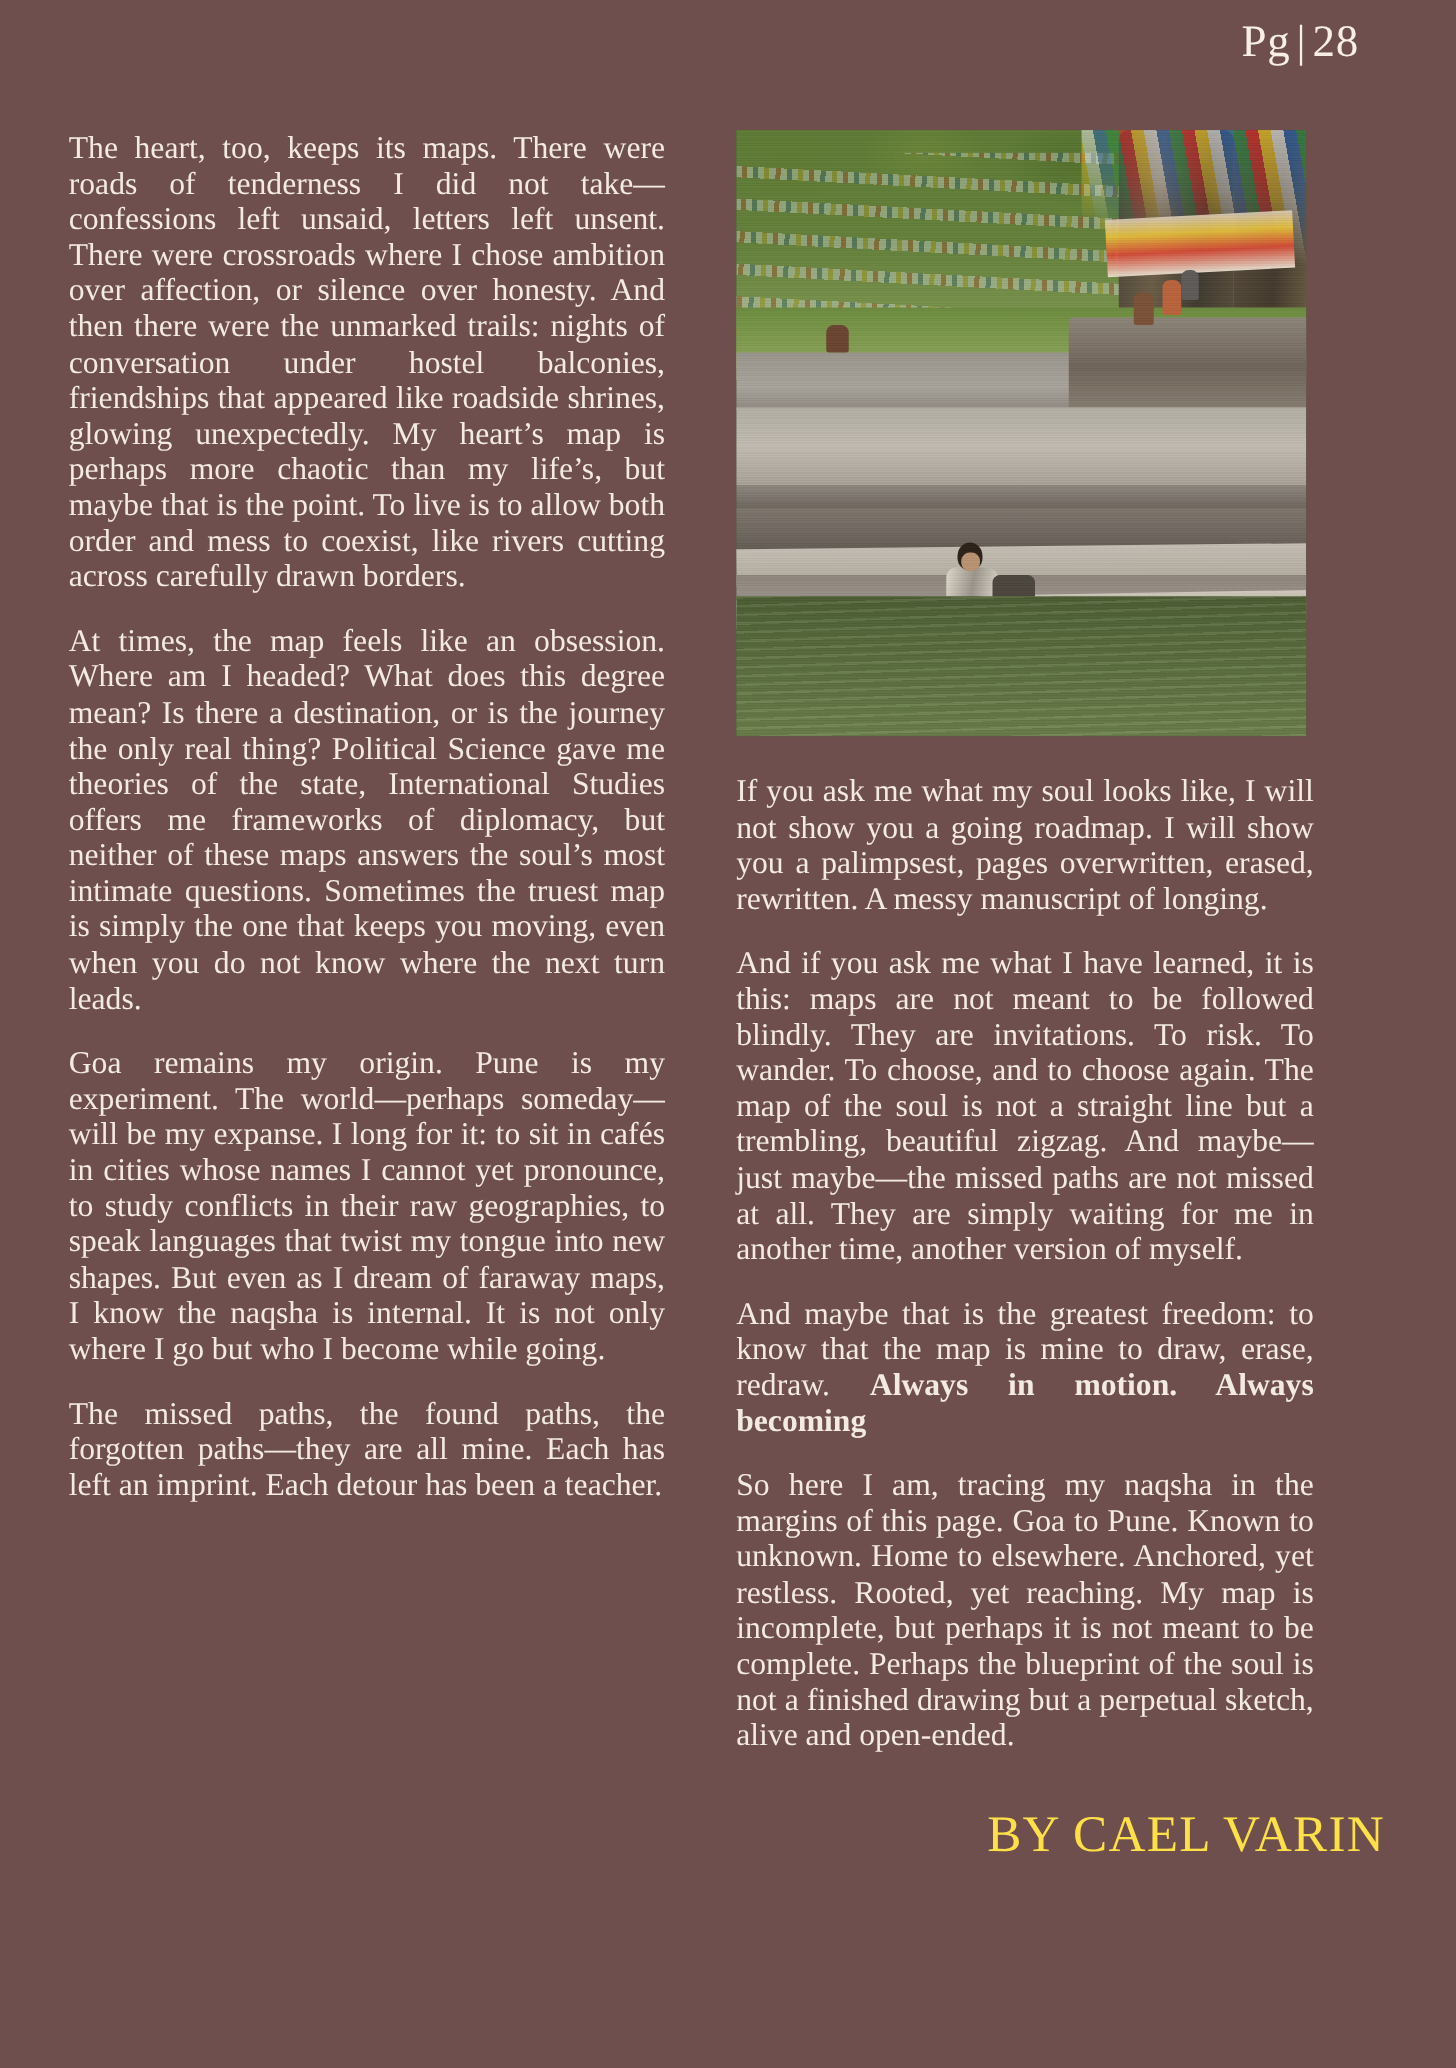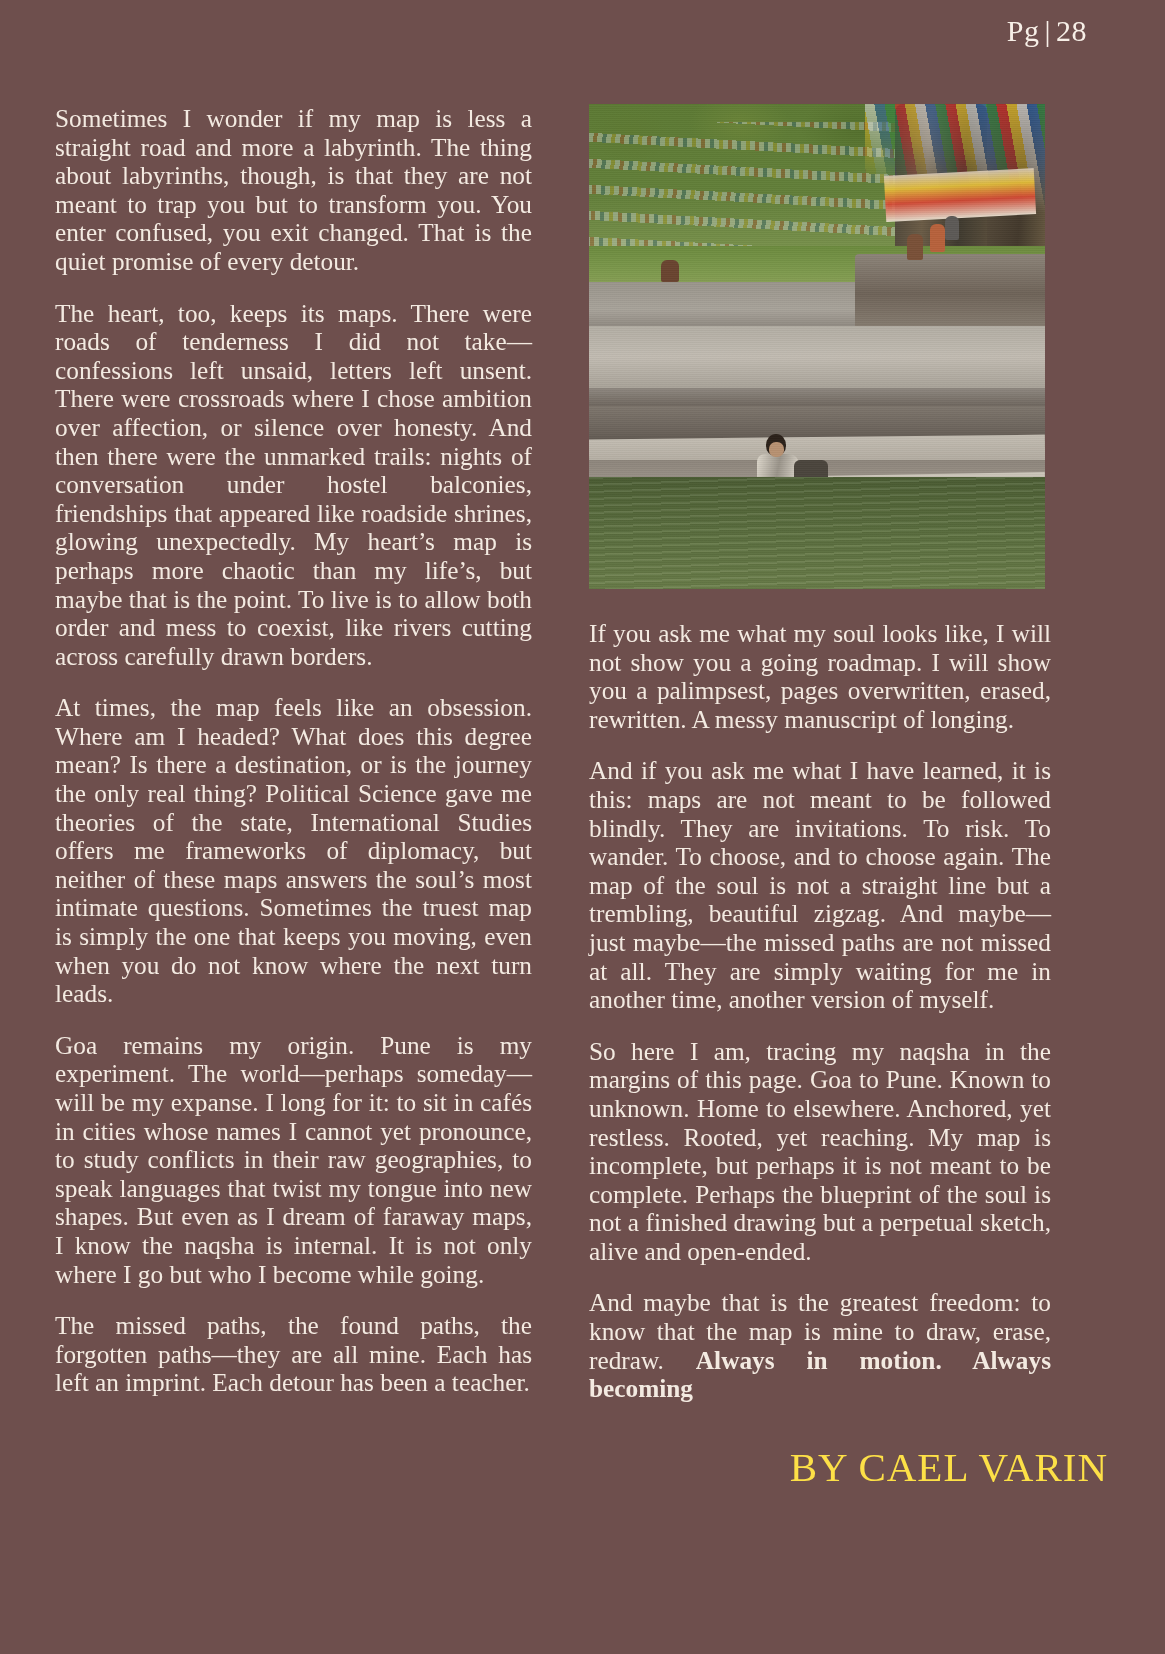--- a/index.html
+++ b/index.html
@@ -19,21 +19,21 @@
     position: relative;
     width: 1165px;
     height: 1654px;
     box-sizing: border-box;
   }
   
   .header {
     position: absolute;
     top: 14px;
     right: 78px;
-    font-size: 30px;
+    font-size: 36px;
     letter-spacing: 0.5px;
     line-height: 1.1;
     color: #f7efe7;
     white-space: nowrap;
   }
   .header .pg-sep {
     padding: 0 5px;
     font-weight: 300;
   }
   
@@ -300,21 +300,20 @@
 
 <div class="page">
 
   <div class="header">
     <span>Pg</span><span class="pg-sep">|</span><span>28</span>
   </div>
 
   <div class="columns">
 
     <div class="col">
-      <p class="body">Sometimes I wonder if my map is less a straight road and more a labyrinth. The thing about labyrinths, though, is that they are not meant to trap you but to transform you. You enter confused, you exit changed. That is the quiet promise of every detour.</p>
       <p class="body">The heart, too, keeps its maps. There were roads of tenderness I did not take—confessions left unsaid, letters left unsent. There were crossroads where I chose ambition over affection, or silence over honesty. And then there were the unmarked trails: nights of conversation under hostel balconies, friendships that appeared like roadside shrines, glowing unexpectedly. My heart’s map is perhaps more chaotic than my life’s, but maybe that is the point. To live is to allow both order and mess to coexist, like rivers cutting across carefully drawn borders.</p>
       <p class="body">At times, the map feels like an obsession. Where am I headed? What does this degree mean? Is there a destination, or is the journey the only real thing? Political Science gave me theories of the state, International Studies offers me frameworks of diplomacy, but neither of these maps answers the soul’s most intimate questions. Sometimes the truest map is simply the one that keeps you moving, even when you do not know where the next turn leads.</p>
       <p class="body">Goa remains my origin. Pune is my experiment. The world—perhaps someday—will be my expanse. I long for it: to sit in cafés in cities whose names I cannot yet pronounce, to study conflicts in their raw geographies, to speak languages that twist my tongue into new shapes. But even as I dream of faraway maps, I know the naqsha is internal. It is not only where I go but who I become while going.</p>
       <p class="body">The missed paths, the found paths, the forgotten paths—they are all mine. Each has left an imprint. Each detour has been a teacher.</p>
     </div>
 
     <div class="col col-right">
 
       <div class="photo-wrap">
         <div class="photo">
@@ -343,21 +342,21 @@
           <div class="ph-man-face"></div>
           <div class="ph-bag"></div>
           <div class="ph-bottle"></div>
           <div class="ph-water"></div>
           <div class="ph-noise"></div>
         </div>
       </div>
 
       <p class="body">If you ask me what my soul looks like, I will not show you a going roadmap. I will show you a palimpsest, pages overwritten, erased, rewritten. A messy manuscript of longing.</p>
       <p class="body">And if you ask me what I have learned, it is this: maps are not meant to be followed blindly. They are invitations. To risk. To wander. To choose, and to choose again. The map of the soul is not a straight line but a trembling, beautiful zigzag. And maybe—just maybe—the missed paths are not missed at all. They are simply waiting for me in another time, another version of myself.</p>
+      <p class="body"><span>And maybe that is the greatest freedom: to know that the map is mine to draw, erase, redraw. </span><b>Always in motion. Always becoming</b></p>
       <p class="body">So here I am, tracing my naqsha in the margins of this page. Goa to Pune. Known to unknown. Home to elsewhere. Anchored, yet restless. Rooted, yet reaching. My map is incomplete, but perhaps it is not meant to be complete. Perhaps the blueprint of the soul is not a finished drawing but a perpetual sketch, alive and open-ended.</p>
-      <p class="body"><span>And maybe that is the greatest freedom: to know that the map is mine to draw, erase, redraw. </span><b>Always in motion. Always becoming</b></p>
 
     </div>
   </div>
 
   <div class="byline">BY CAEL VARIN</div>
 
 </div>
 
 </body></html>

